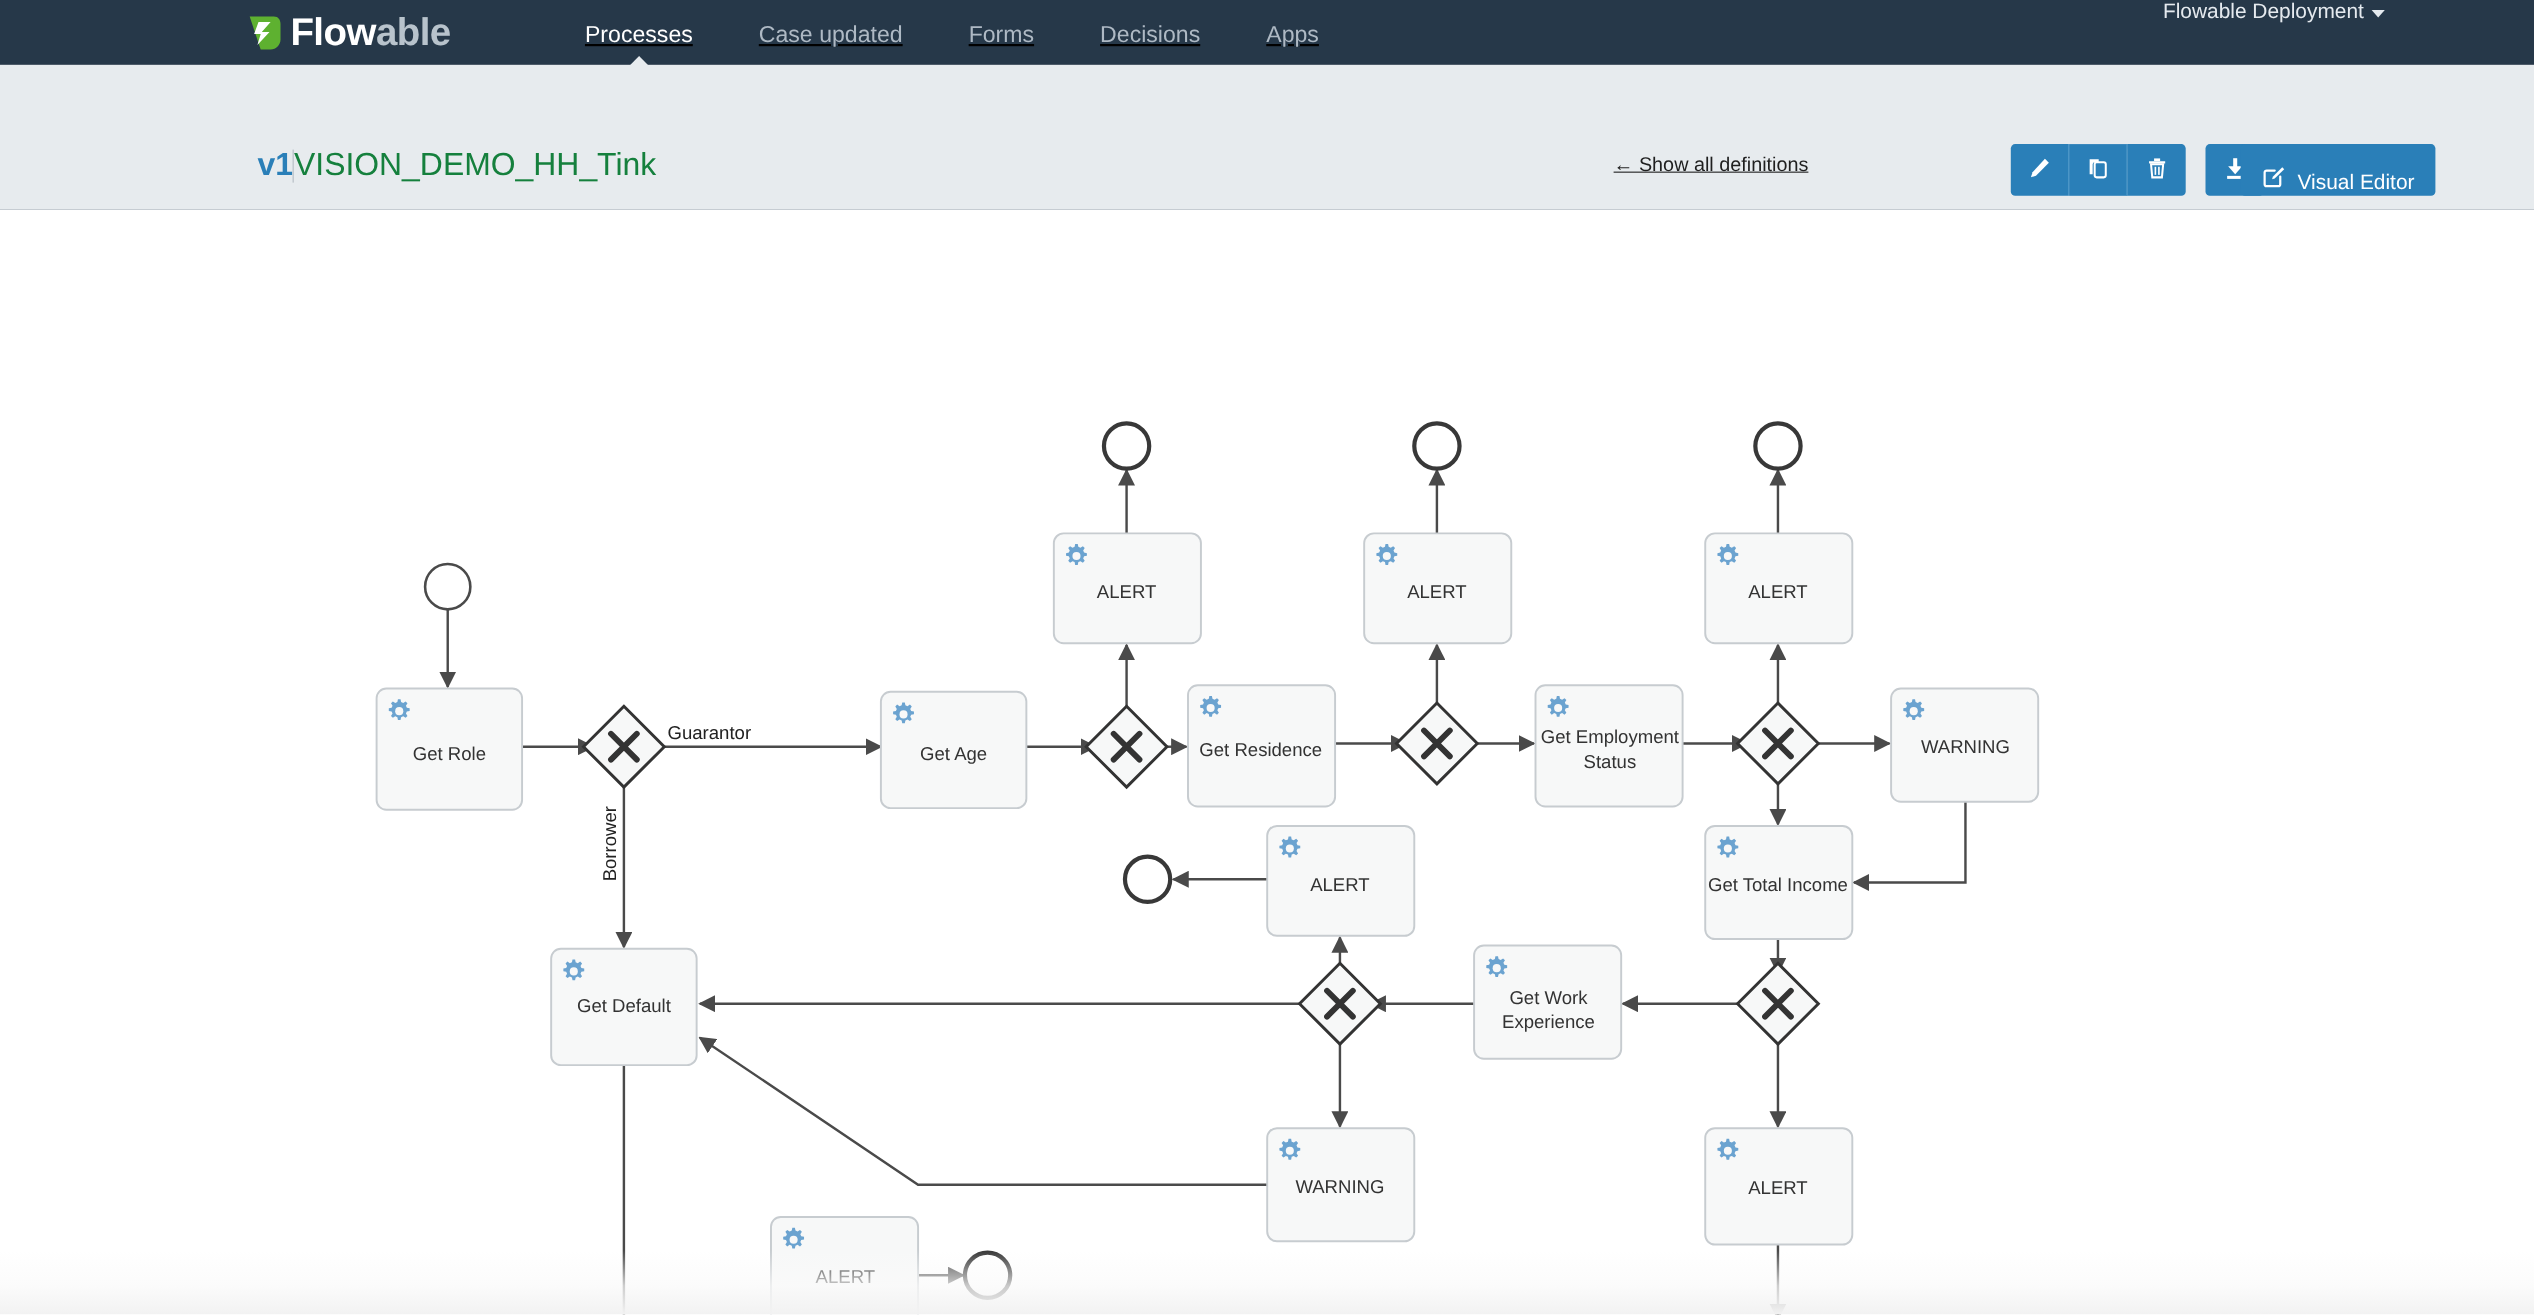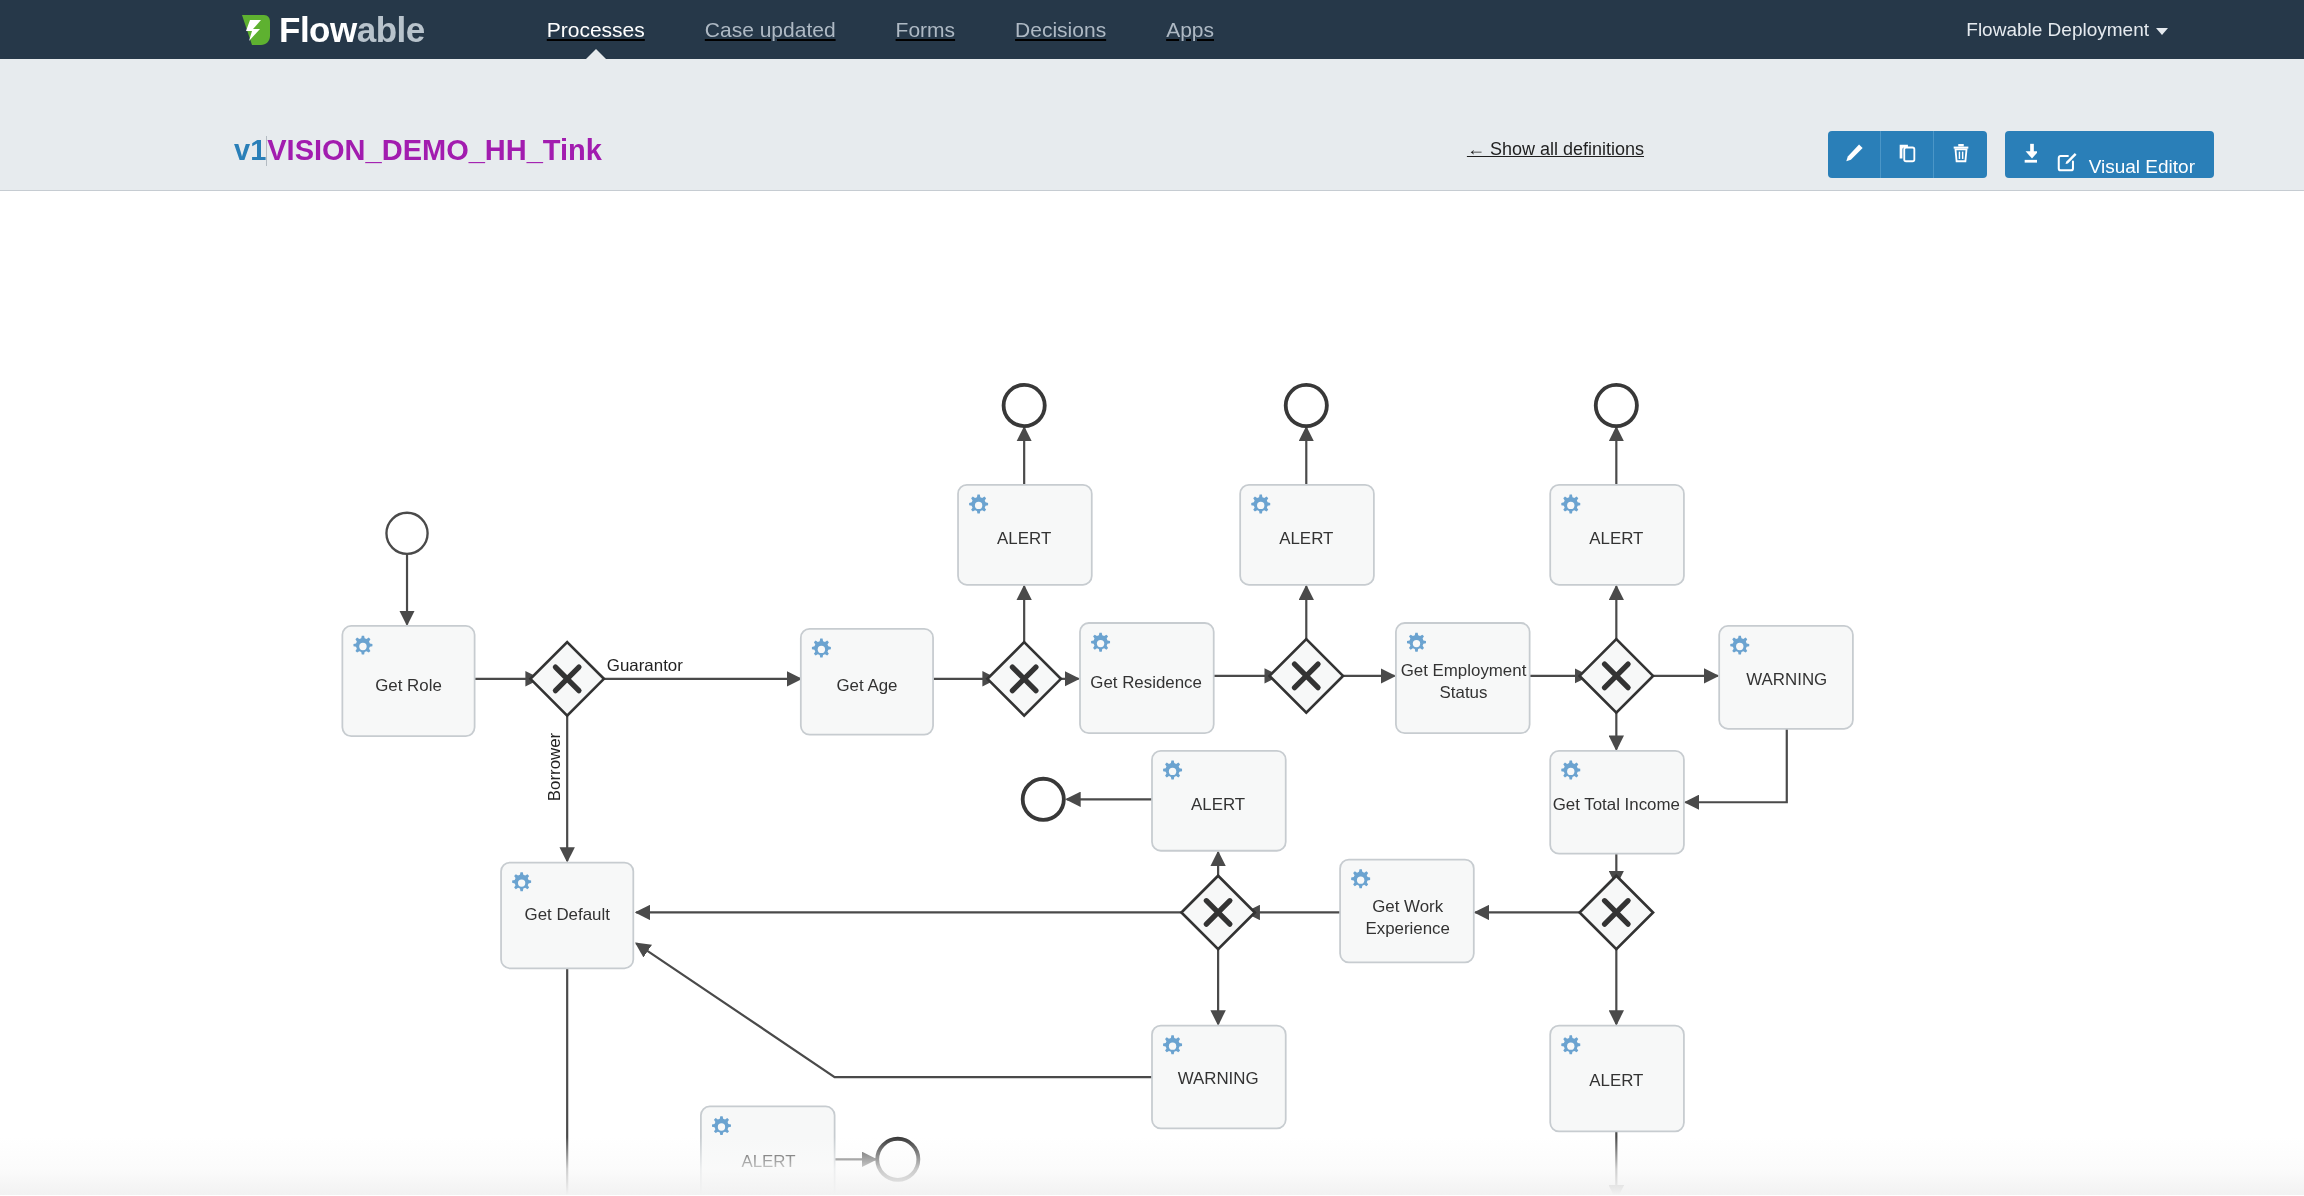--- a/index.html
+++ b/index.html
@@ -9,23 +9,21 @@
     overflow: hidden;
     font-family: "Liberation Sans", sans-serif;
     background: #ffffff;
   }
 
   
   .topnav {
     height: 59px;
     background: #263849;
     display: flex;
-    align-items: center;
     position: relative;
-    padding-left: 15px;
   }
   .brand {
     display: flex;
     align-items: center;
     margin-left: 224px;
     gap: 6px;
   }
   .brand-mark {
     width: 34px; height: 34px;
     position: relative;
@@ -102,22 +100,22 @@
     color: #2a7fb8;
     font-size: 29px;
     font-weight: 700;
   }
   .title-sep {
     width: 1px; height: 30px;
     background: #b4bbc2;
   }
   .model-title {
     font-size: 29px;
-    color: #a21caf;
-    font-weight: 700;
+    color: #15803d;
+    font-weight: 400;
   }
   .meta-line {
     position: absolute;
     left: 236px;
     display: flex;
     align-items: center;
     gap: 11px;
     font-size: 16.5px;
     color: #3b3b3b;
   }

